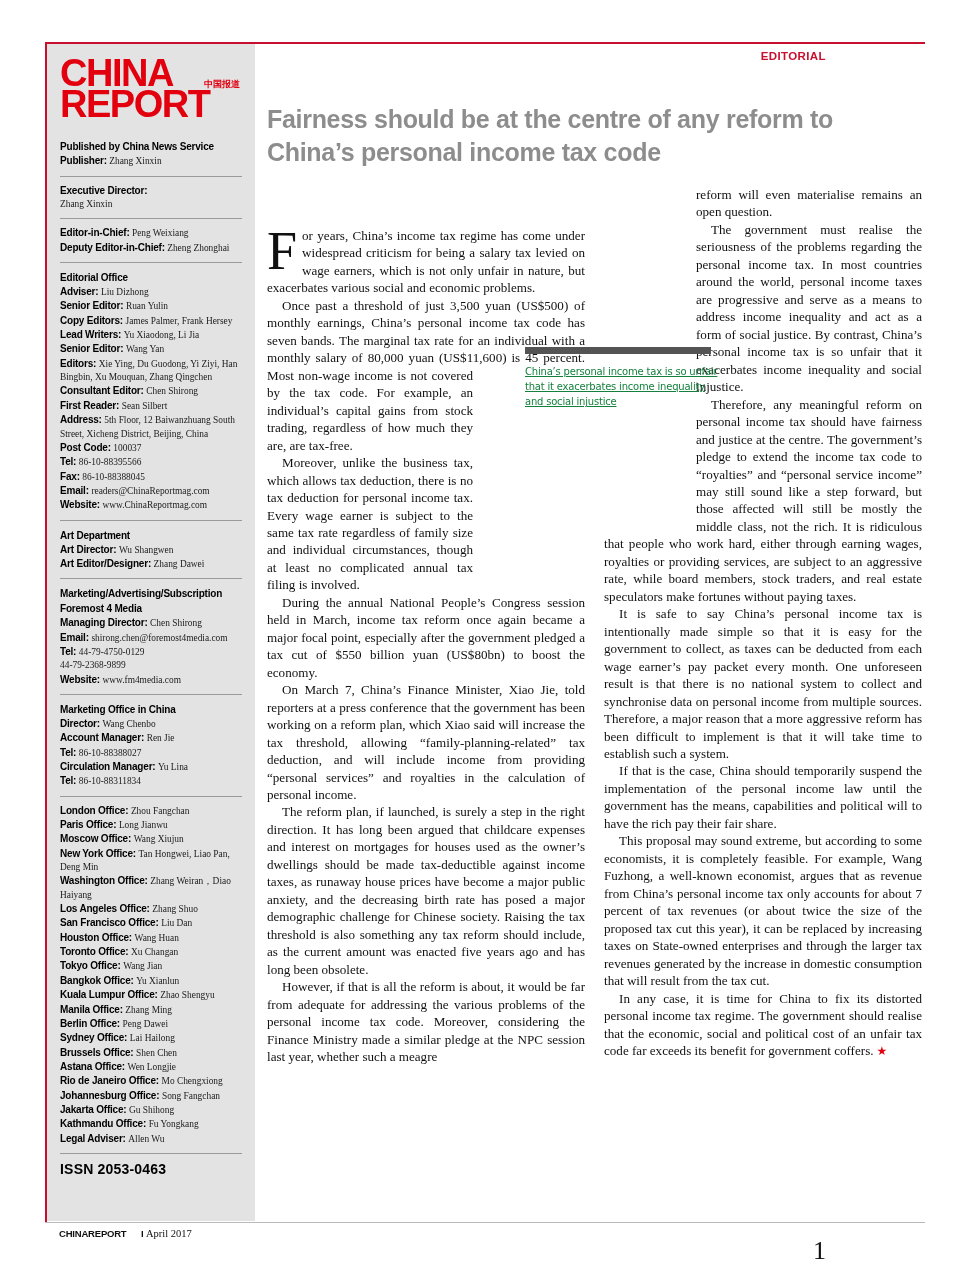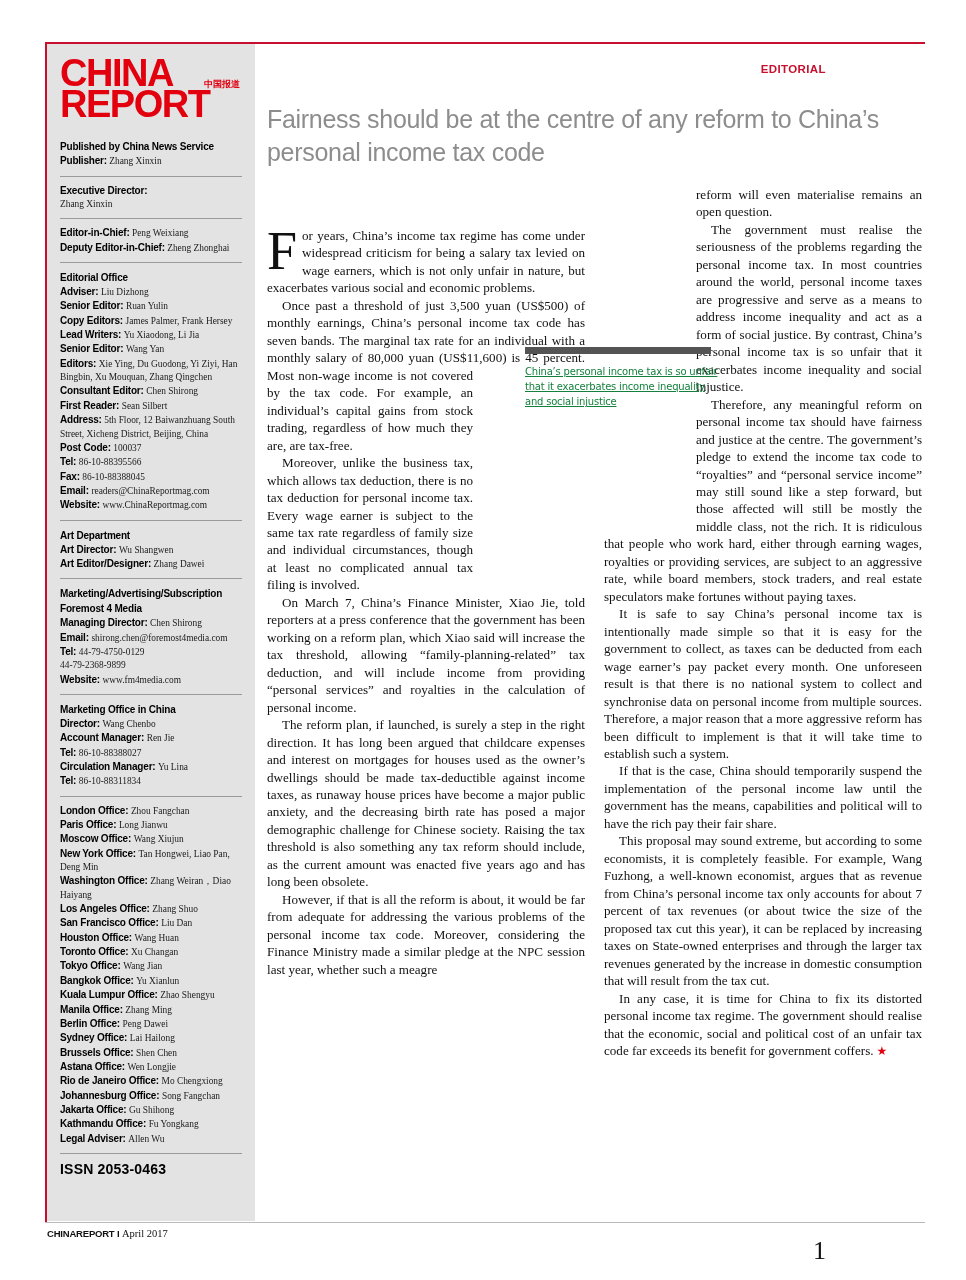--- a/index.html
+++ b/index.html
@@ -84,35 +84,35 @@
     font-family: "Liberation Sans", sans-serif;
     font-weight: bold;
     font-size: 14px;
     color: #000;
     letter-spacing: 0.2px;
   }
 
   
   #kicker {
     position: absolute;
-    right: 42px; top: 63px;
+    right: 42px; top: 50px;
     font-family: "Liberation Sans", sans-serif;
     font-weight: bold;
     font-size: 11.5px;
     letter-spacing: 0.4px;
     color: #c8102e;
   }
 
   
   #headline {
     position: absolute;
     left: 267px; top: 86px;
     width: 650px;
     font-family: "Liberation Sans", sans-serif;
-    font-weight: normal;
+    font-weight: bold;
     font-size: 25px;
     line-height: 1.34;
     color: #8d8d8d;
     letter-spacing: -0.3px;
   }
 
   
   #article {
     position: absolute;
     left: 267px; top: 186px;
@@ -188,20 +188,21 @@
   #footer .f-left {
     float: left;
     font-size: 10px;
     color: #111;
   }
   #footer .f-left .f-brand {
     font-family: "Liberation Sans", sans-serif;
     font-weight: bold;
     font-size: 9.5px;
     letter-spacing: -0.2px;
+    margin-left: 12px;
   }
   #footer .f-left .f-date {
     font-family: "Liberation Serif", serif;
     font-size: 10.5px;
   }
   #pagenum {
     position: absolute;
     right: 42px; top: 1236px;
     font-family: "Liberation Serif", serif;
     font-size: 26px;
@@ -356,20 +357,21 @@
 
   <h1 id="headline">Fairness should be at the centre of any reform to China’s personal income tax code</h1>
 
   <div id="article">
     <div class="col col-left">
       <div class="shape-left"></div>
       <div>
           <p class="first dropcap">For years, China’s income tax regime has come under widespread criticism for being a salary tax levied on wage earners, which is not only unfair in nature, but exacerbates various social and economic problems.</p>
           <p>Once past a threshold of just 3,500 yuan (US$500) of monthly earnings, China’s personal income tax code has seven bands. The marginal tax rate for an individual with a monthly salary of 80,000 yuan (US$11,600) is 45 percent. Most non-wage income is not covered by the tax code. For example, an individual’s capital gains from stock trading, regardless of how much they are, are tax-free.</p>
           <p>Moreover, unlike the business tax, which allows tax deduction, there is no tax deduction for personal income tax. Every wage earner is subject to the same tax rate regardless of family size and individual circumstances, though at least no complicated annual tax filing is involved.</p>
+          <p>During the annual National People’s Congress session held in March, income tax reform once again became a major focal point, especially after the government pledged a tax cut of $550 billion yuan (US$80bn) to boost the economy.</p>
           <p>On March 7, China’s Finance Minister, Xiao Jie, told reporters at a press conference that the government has been working on a reform plan, which Xiao said will increase the tax threshold, allowing “family-planning-related” tax deduction, and will include income from providing “personal services” and royalties in the calculation of personal income.</p>
           <p>The reform plan, if launched, is surely a step in the right direction. It has long been argued that childcare expenses and interest on mortgages for houses used as the owner’s dwellings should be made tax-deductible against income taxes, as runaway house prices have become a major public anxiety, and the decreasing birth rate has posed a major demographic challenge for Chinese society. Raising the tax threshold is also something any tax reform should include, as the current amount was enacted five years ago and has long been obsolete.</p>
           <p>However, if that is all the reform is about, it would be far from adequate for addressing the various problems of the personal income tax code. Moreover, considering the Finance Ministry made a similar pledge at the NPC session last year, whether such a meagre</p>
         </div>
     </div>
     <div class="col col-right">
       <div class="shape-right"></div>
       <div>
           <p class="first">reform will even materialise remains an open question.</p>
           <p>The government must realise the seriousness of the problems regarding the personal income tax. In most countries around the world, personal income taxes are progressive and serve as a means to address income inequality and act as a form of social justice. By contrast, China’s personal income tax is so unfair that it exacerbates income inequality and social injustice.</p>

